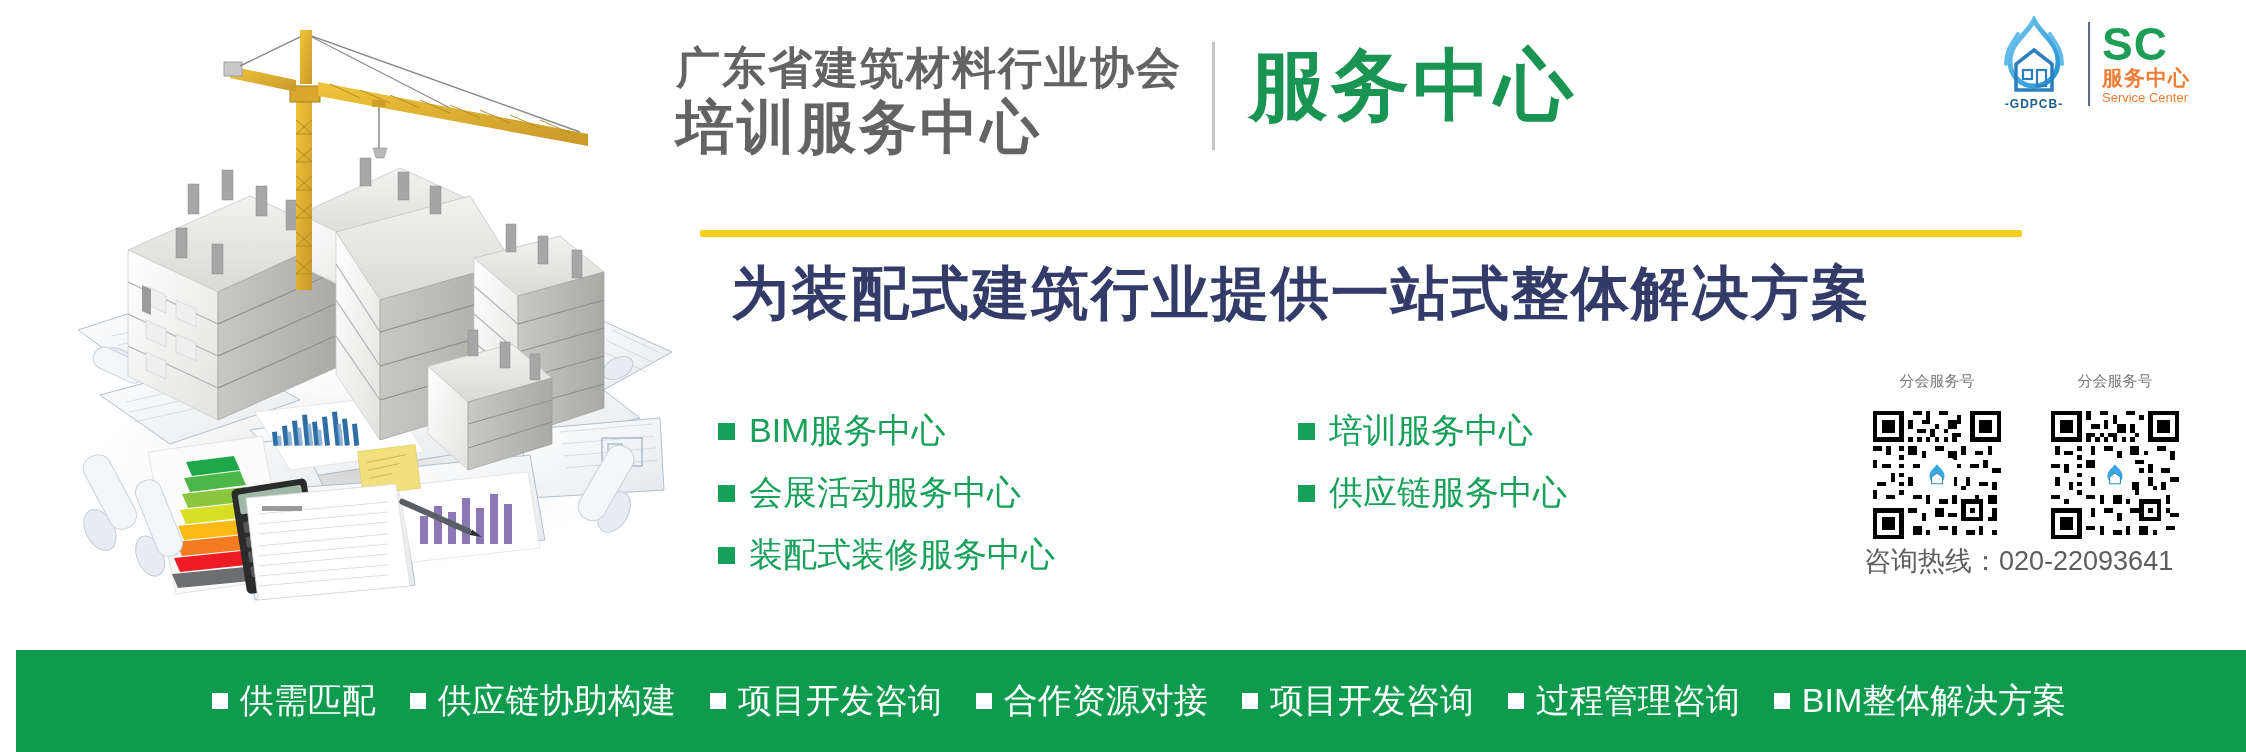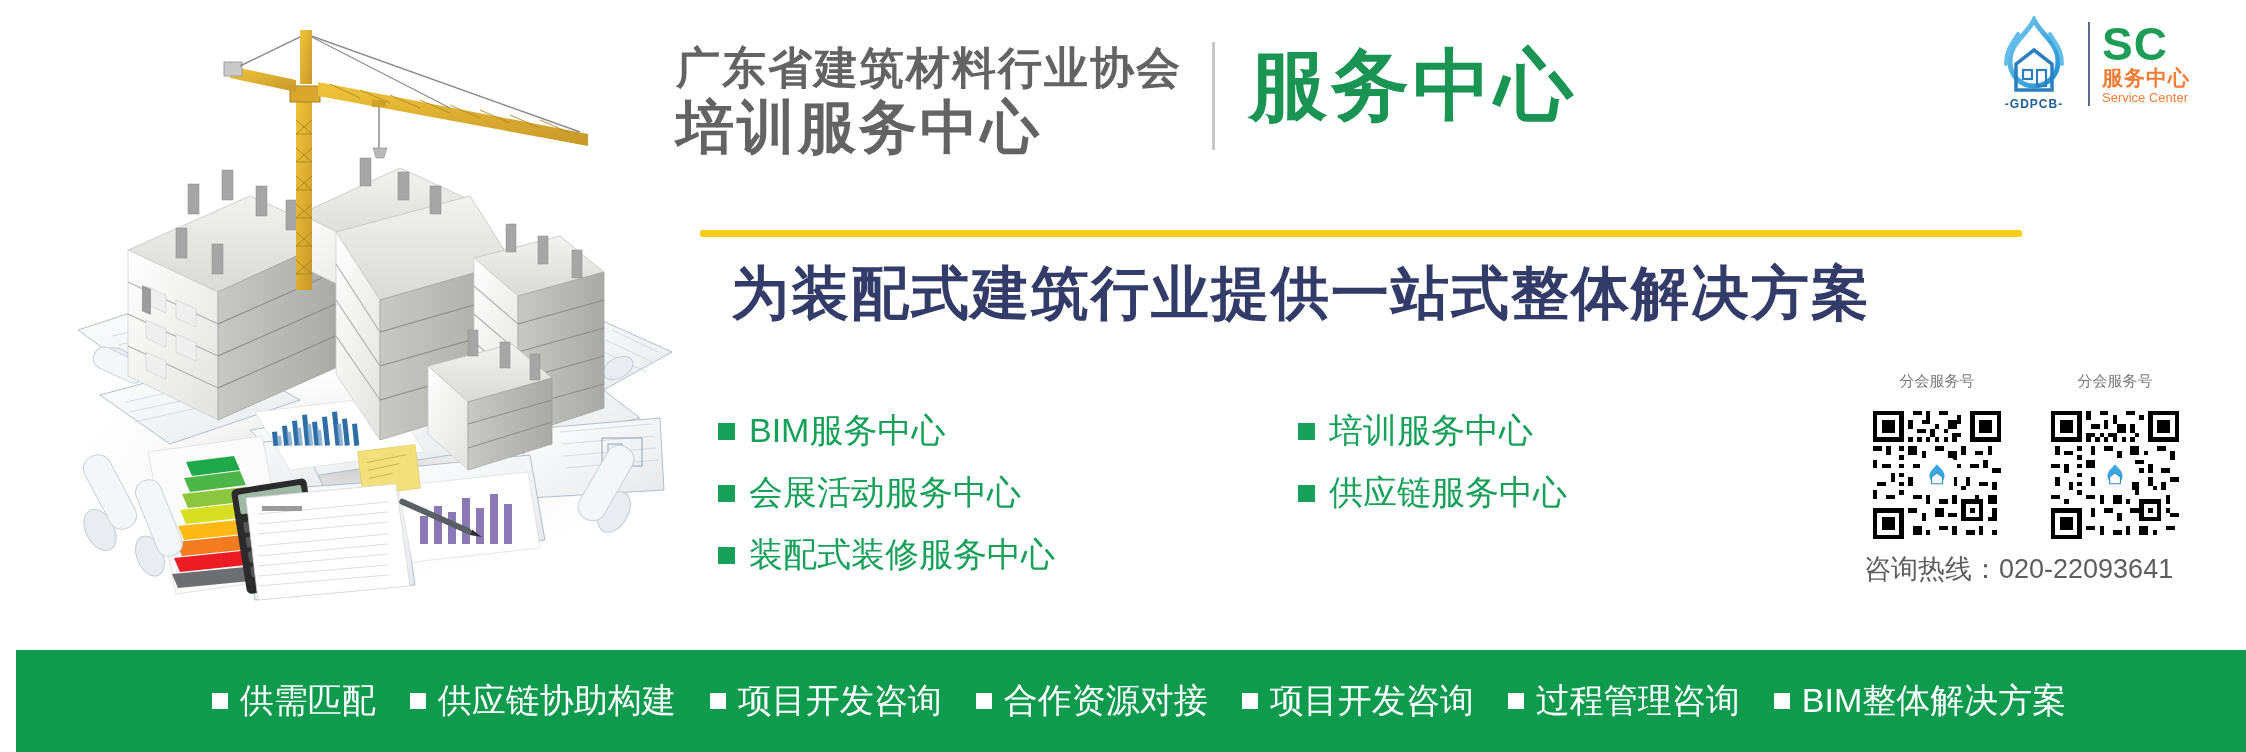--- a/index.html
+++ b/index.html
@@ -95,21 +95,21 @@
   }
   .qr-img { width: 128px; height: 128px; position: relative; background: #ffffff; }
   .qr-img svg { display: block; width: 128px; height: 128px; }
   .qr-logo {
     position: absolute; left: 50%; top: 50%; transform: translate(-50%,-50%);
     width: 34px; height: 34px; background: #ffffff;
     border-radius: 3px; display:flex; align-items:center; justify-content:center;
   }
   .qr-logo svg { width: 26px; height: 26px; }
   #hotline {
-    margin-top: 12px; font-size: 27px; color: #5d5d5d;
+    margin-top: 4px; font-size: 27px; color: #5d5d5d;
     white-space: nowrap; letter-spacing: 0px; padding-left: 2px;
   }
 
   
   #corner-logo {
     position: absolute; left: 1988px; top: 14px;
     width: 248px; height: 100px;
     display: flex; align-items: center;
   }
   #gdpcb-mark { width: 92px; height: 96px; position: relative; }

